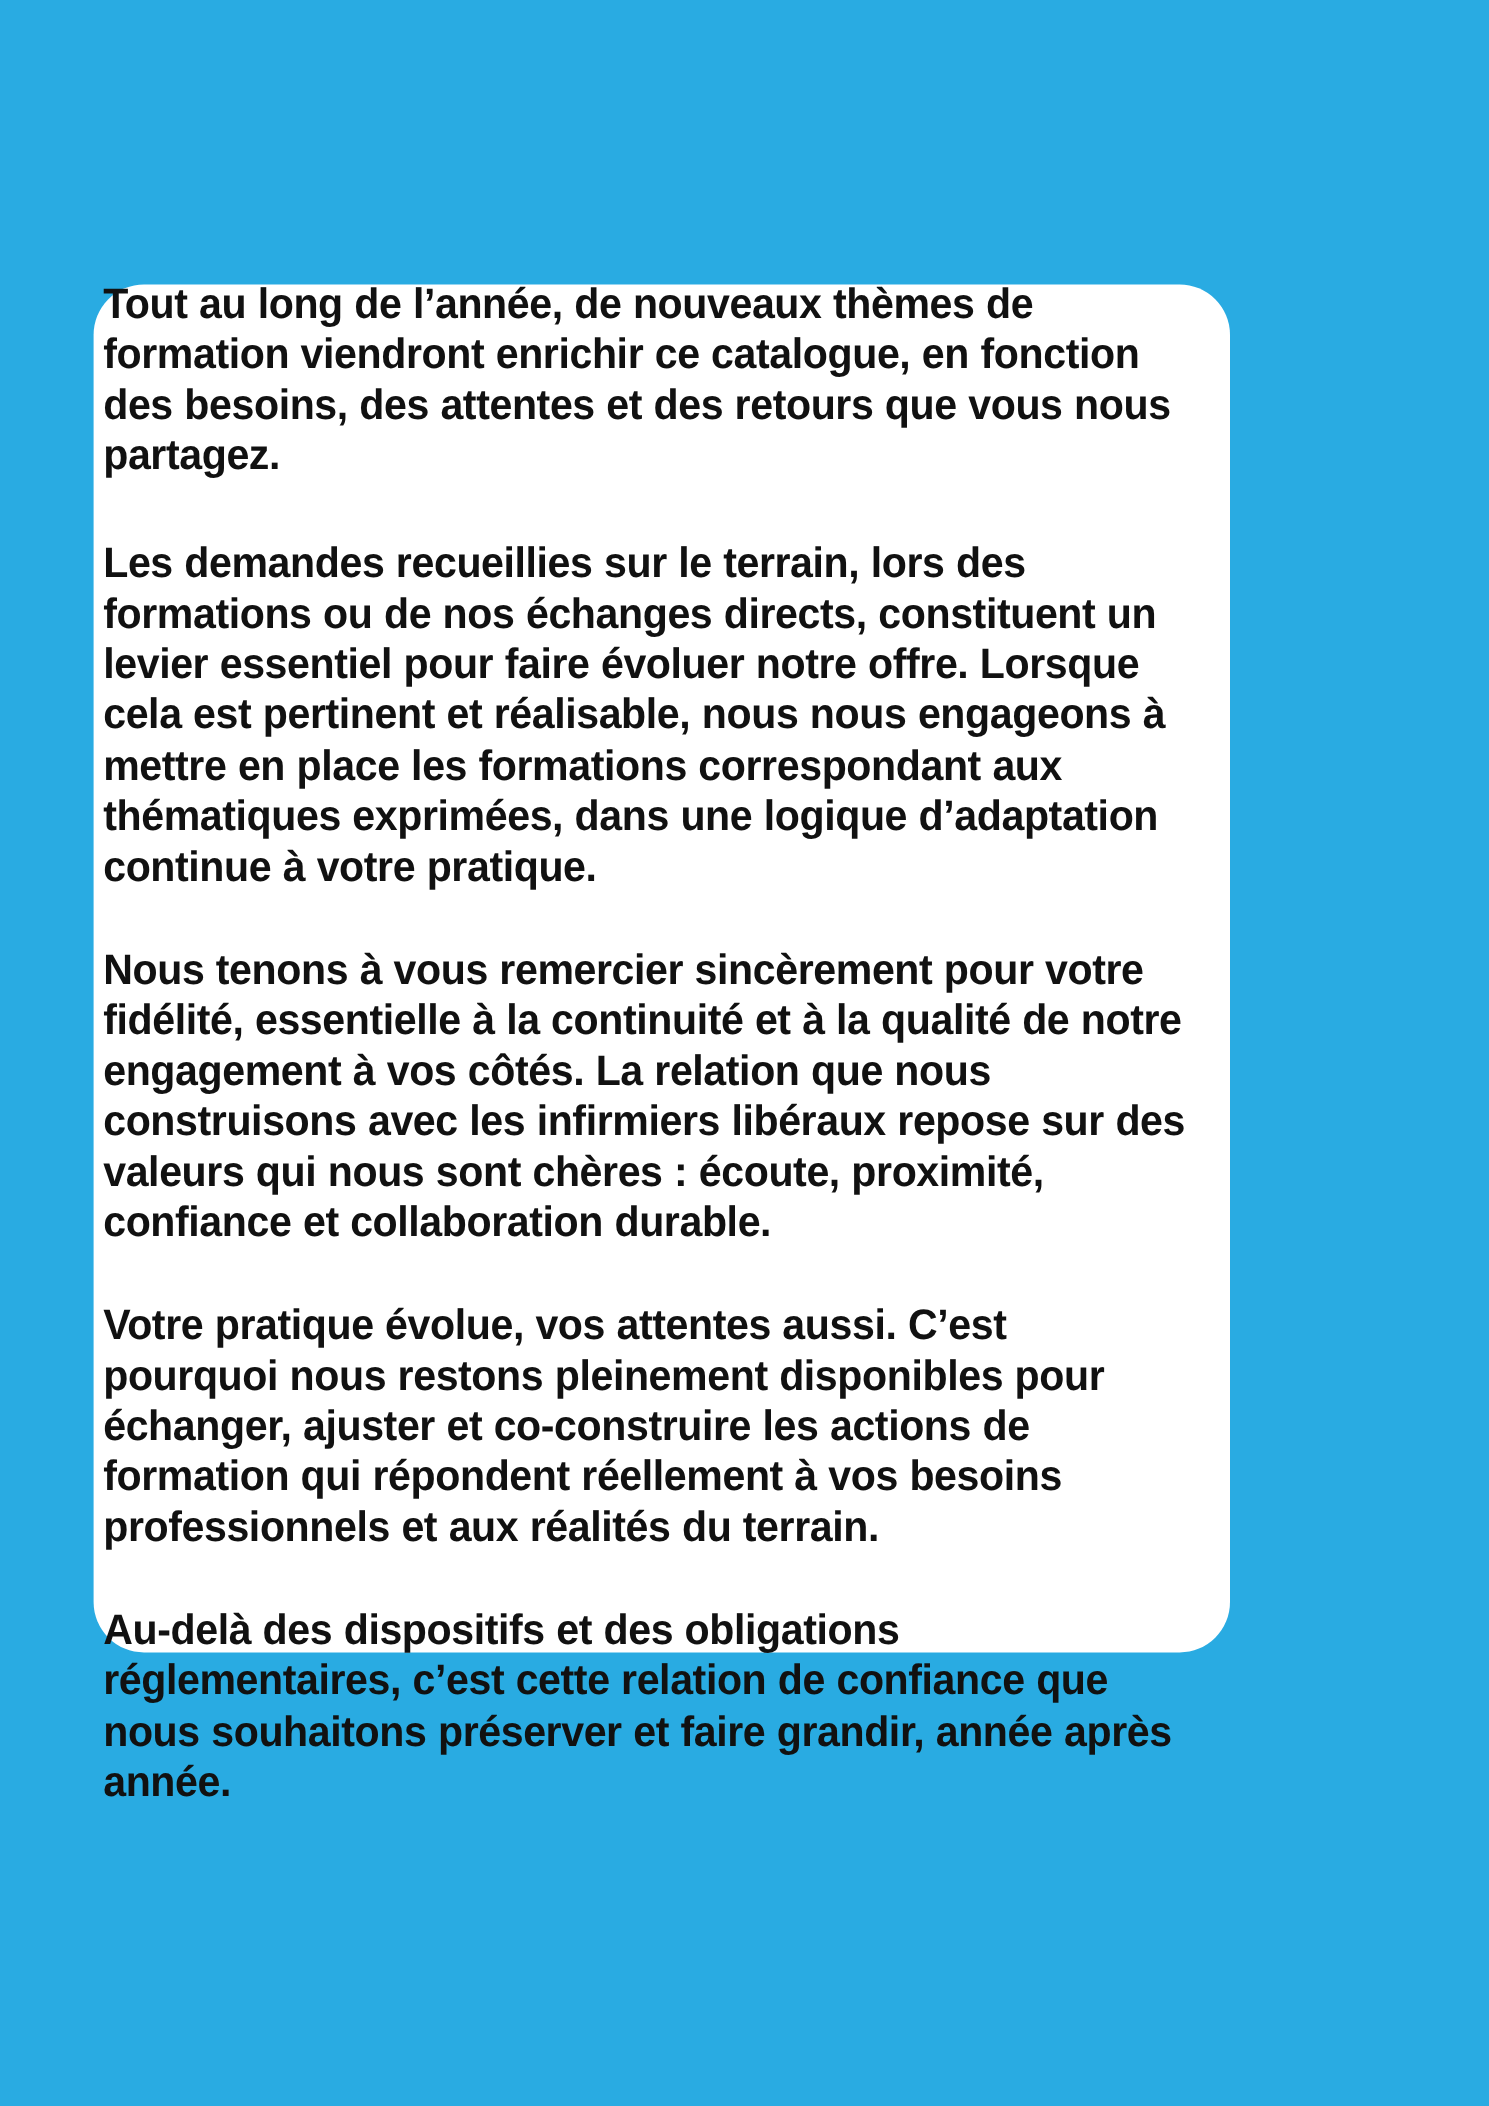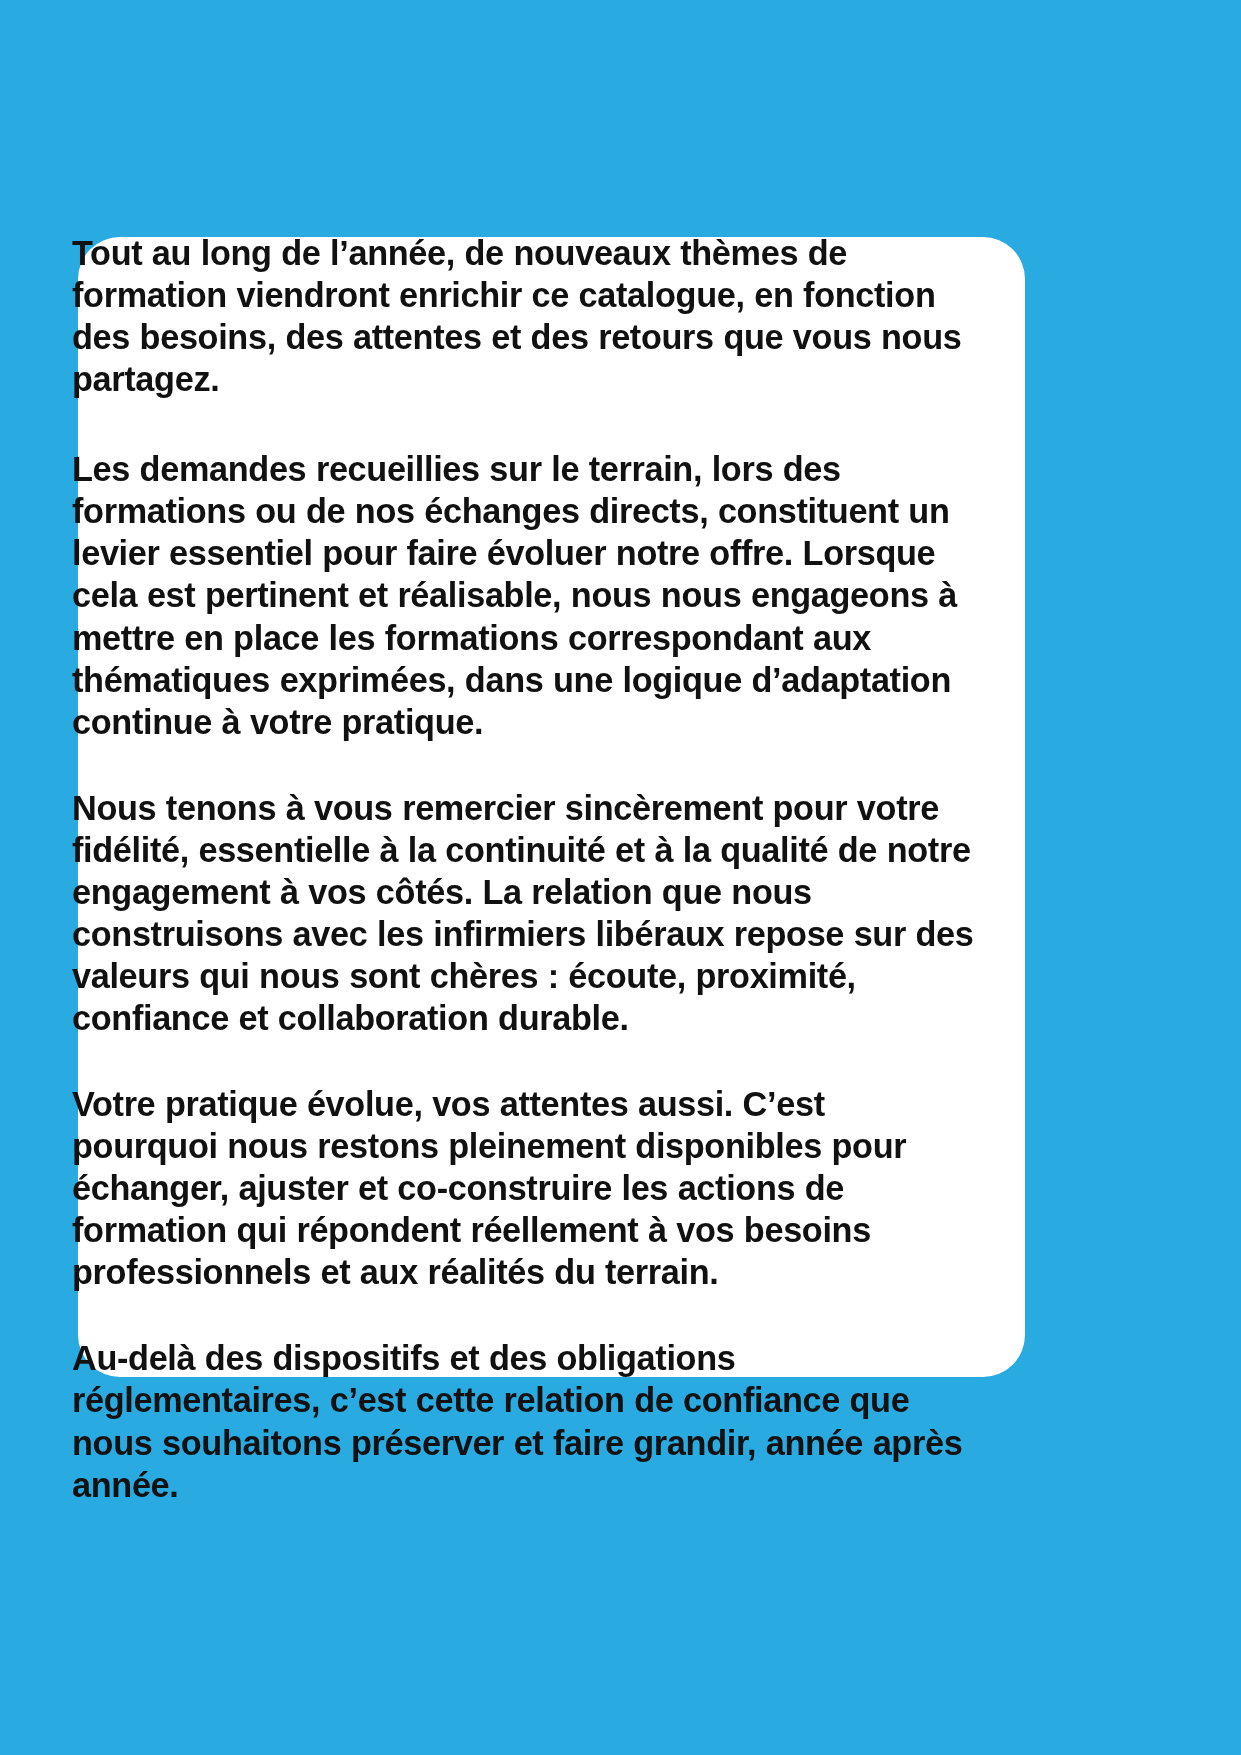--- a/index.html
+++ b/index.html
@@ -30,21 +30,21 @@
     width: 947px;
     height: 1140px;
     background: #ffffff;
     border-radius: 42px;
     box-sizing: border-box;
   }
 
   
   #text-block {
     position: absolute;
-    left: 72px;
+    left: 86px;
     top: 232px;
     width: 940px;
     box-sizing: border-box;
     color: #111111;
   }
 
   .para {
     margin: 0 0 40px 0;
     font-weight: 700;
     font-size: 35.5px;

